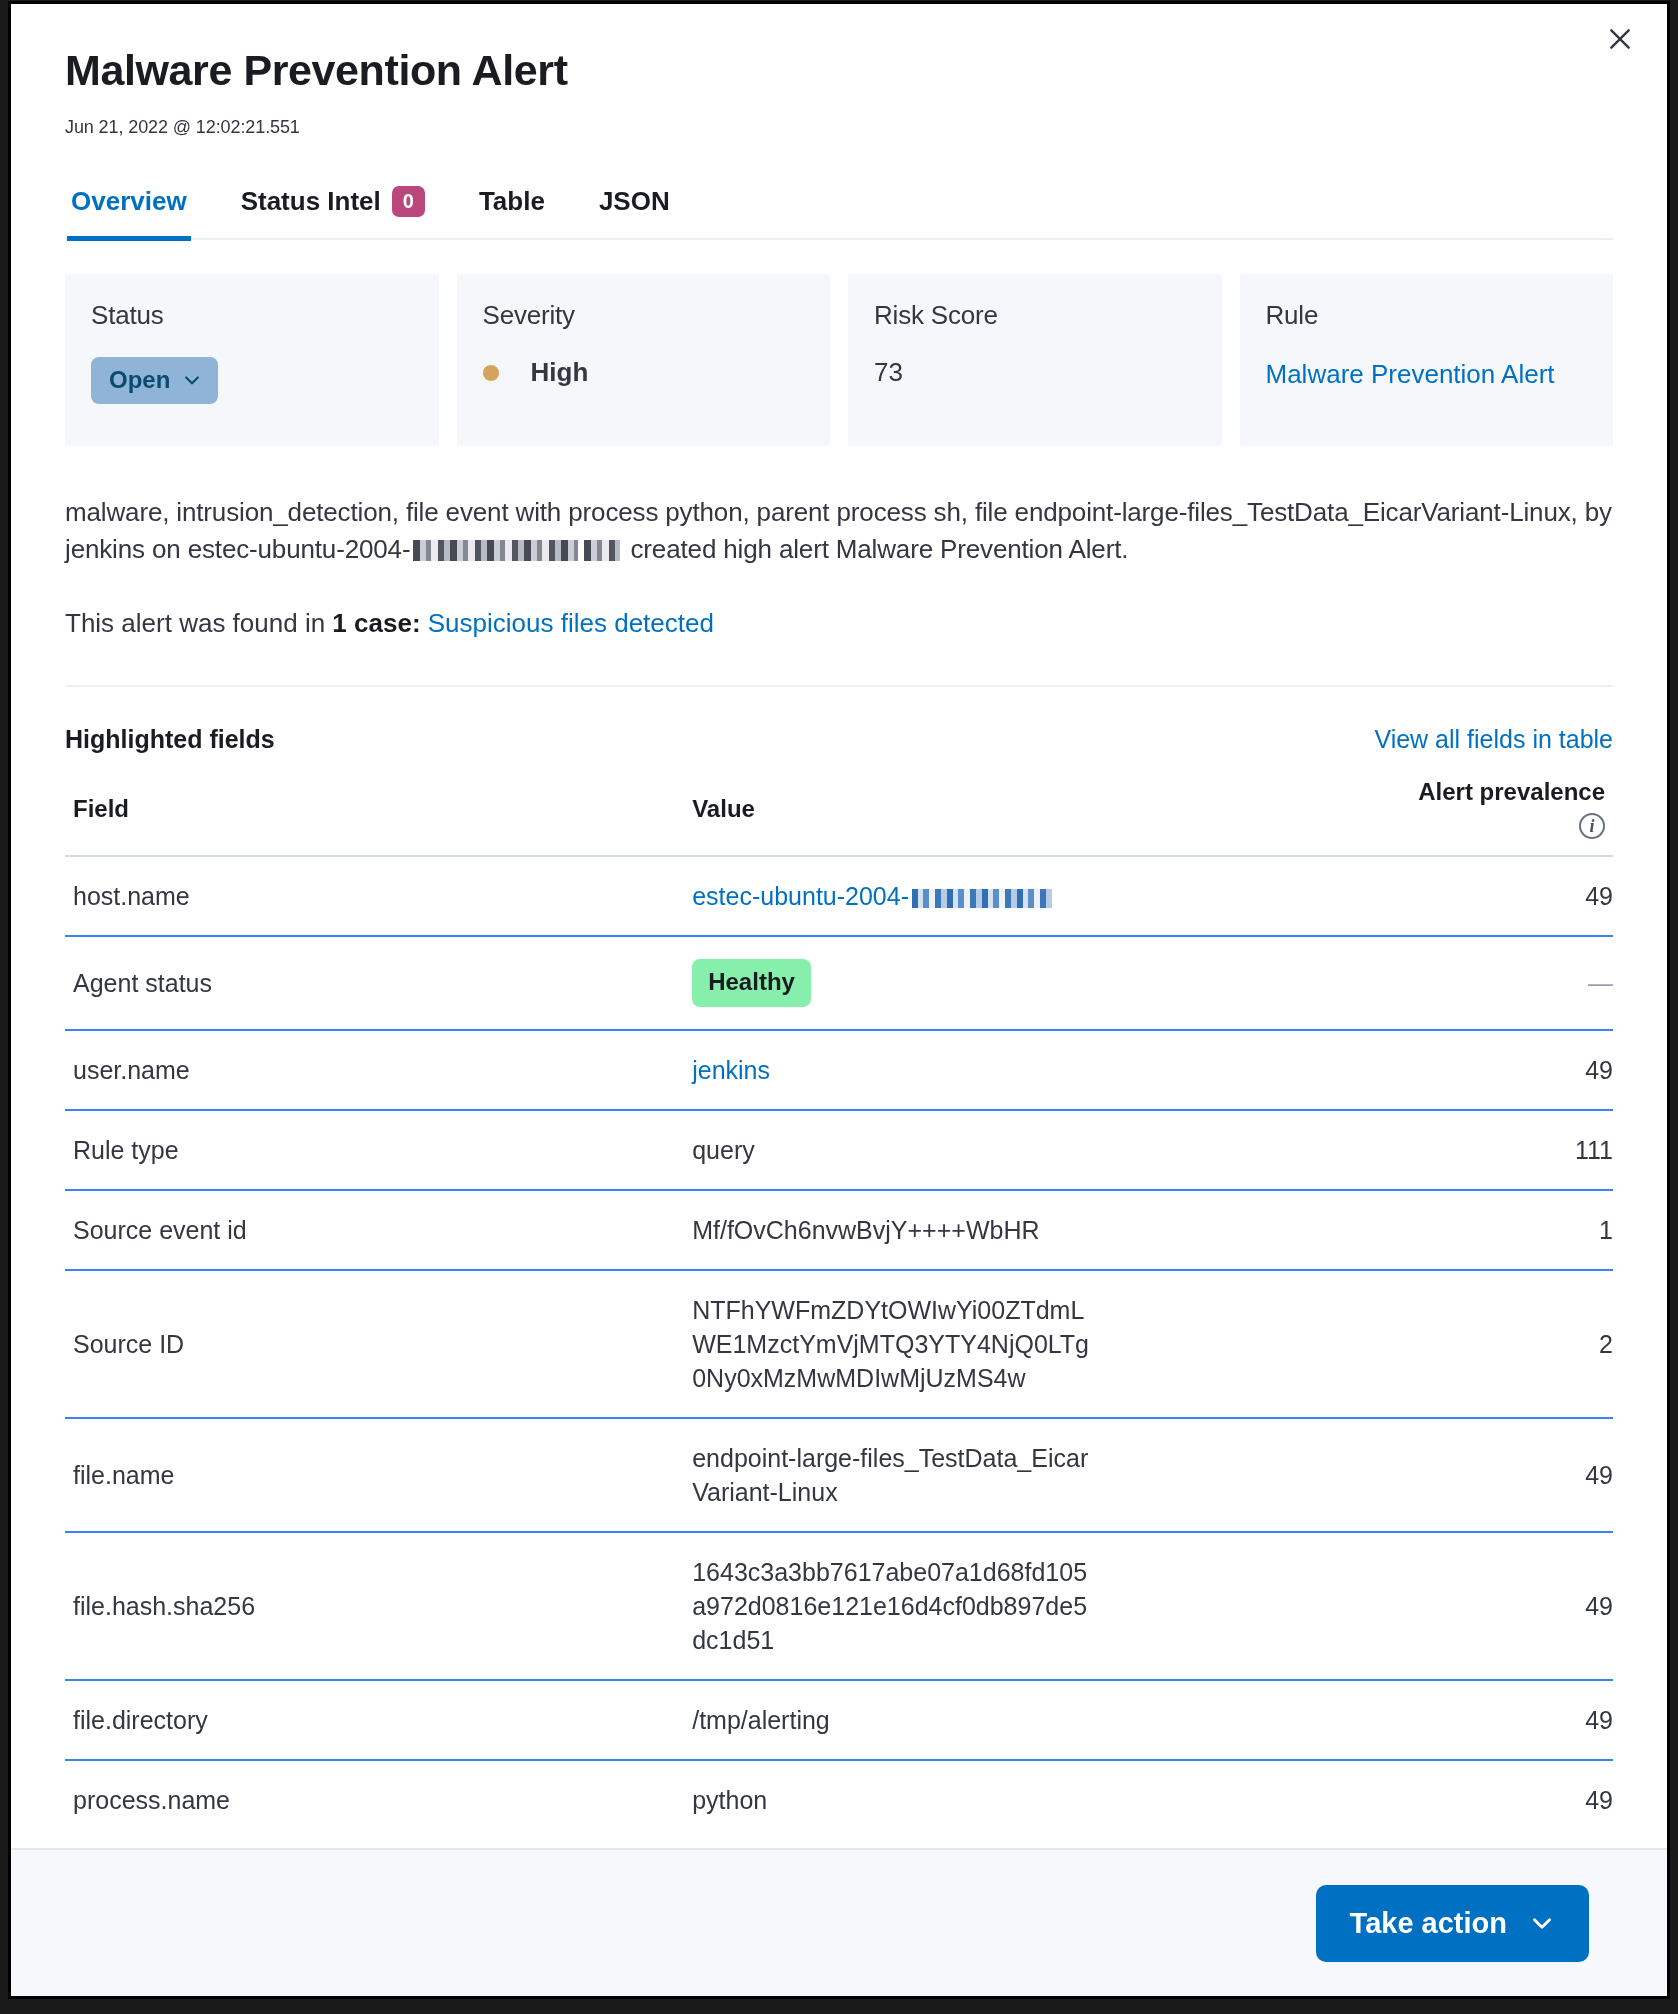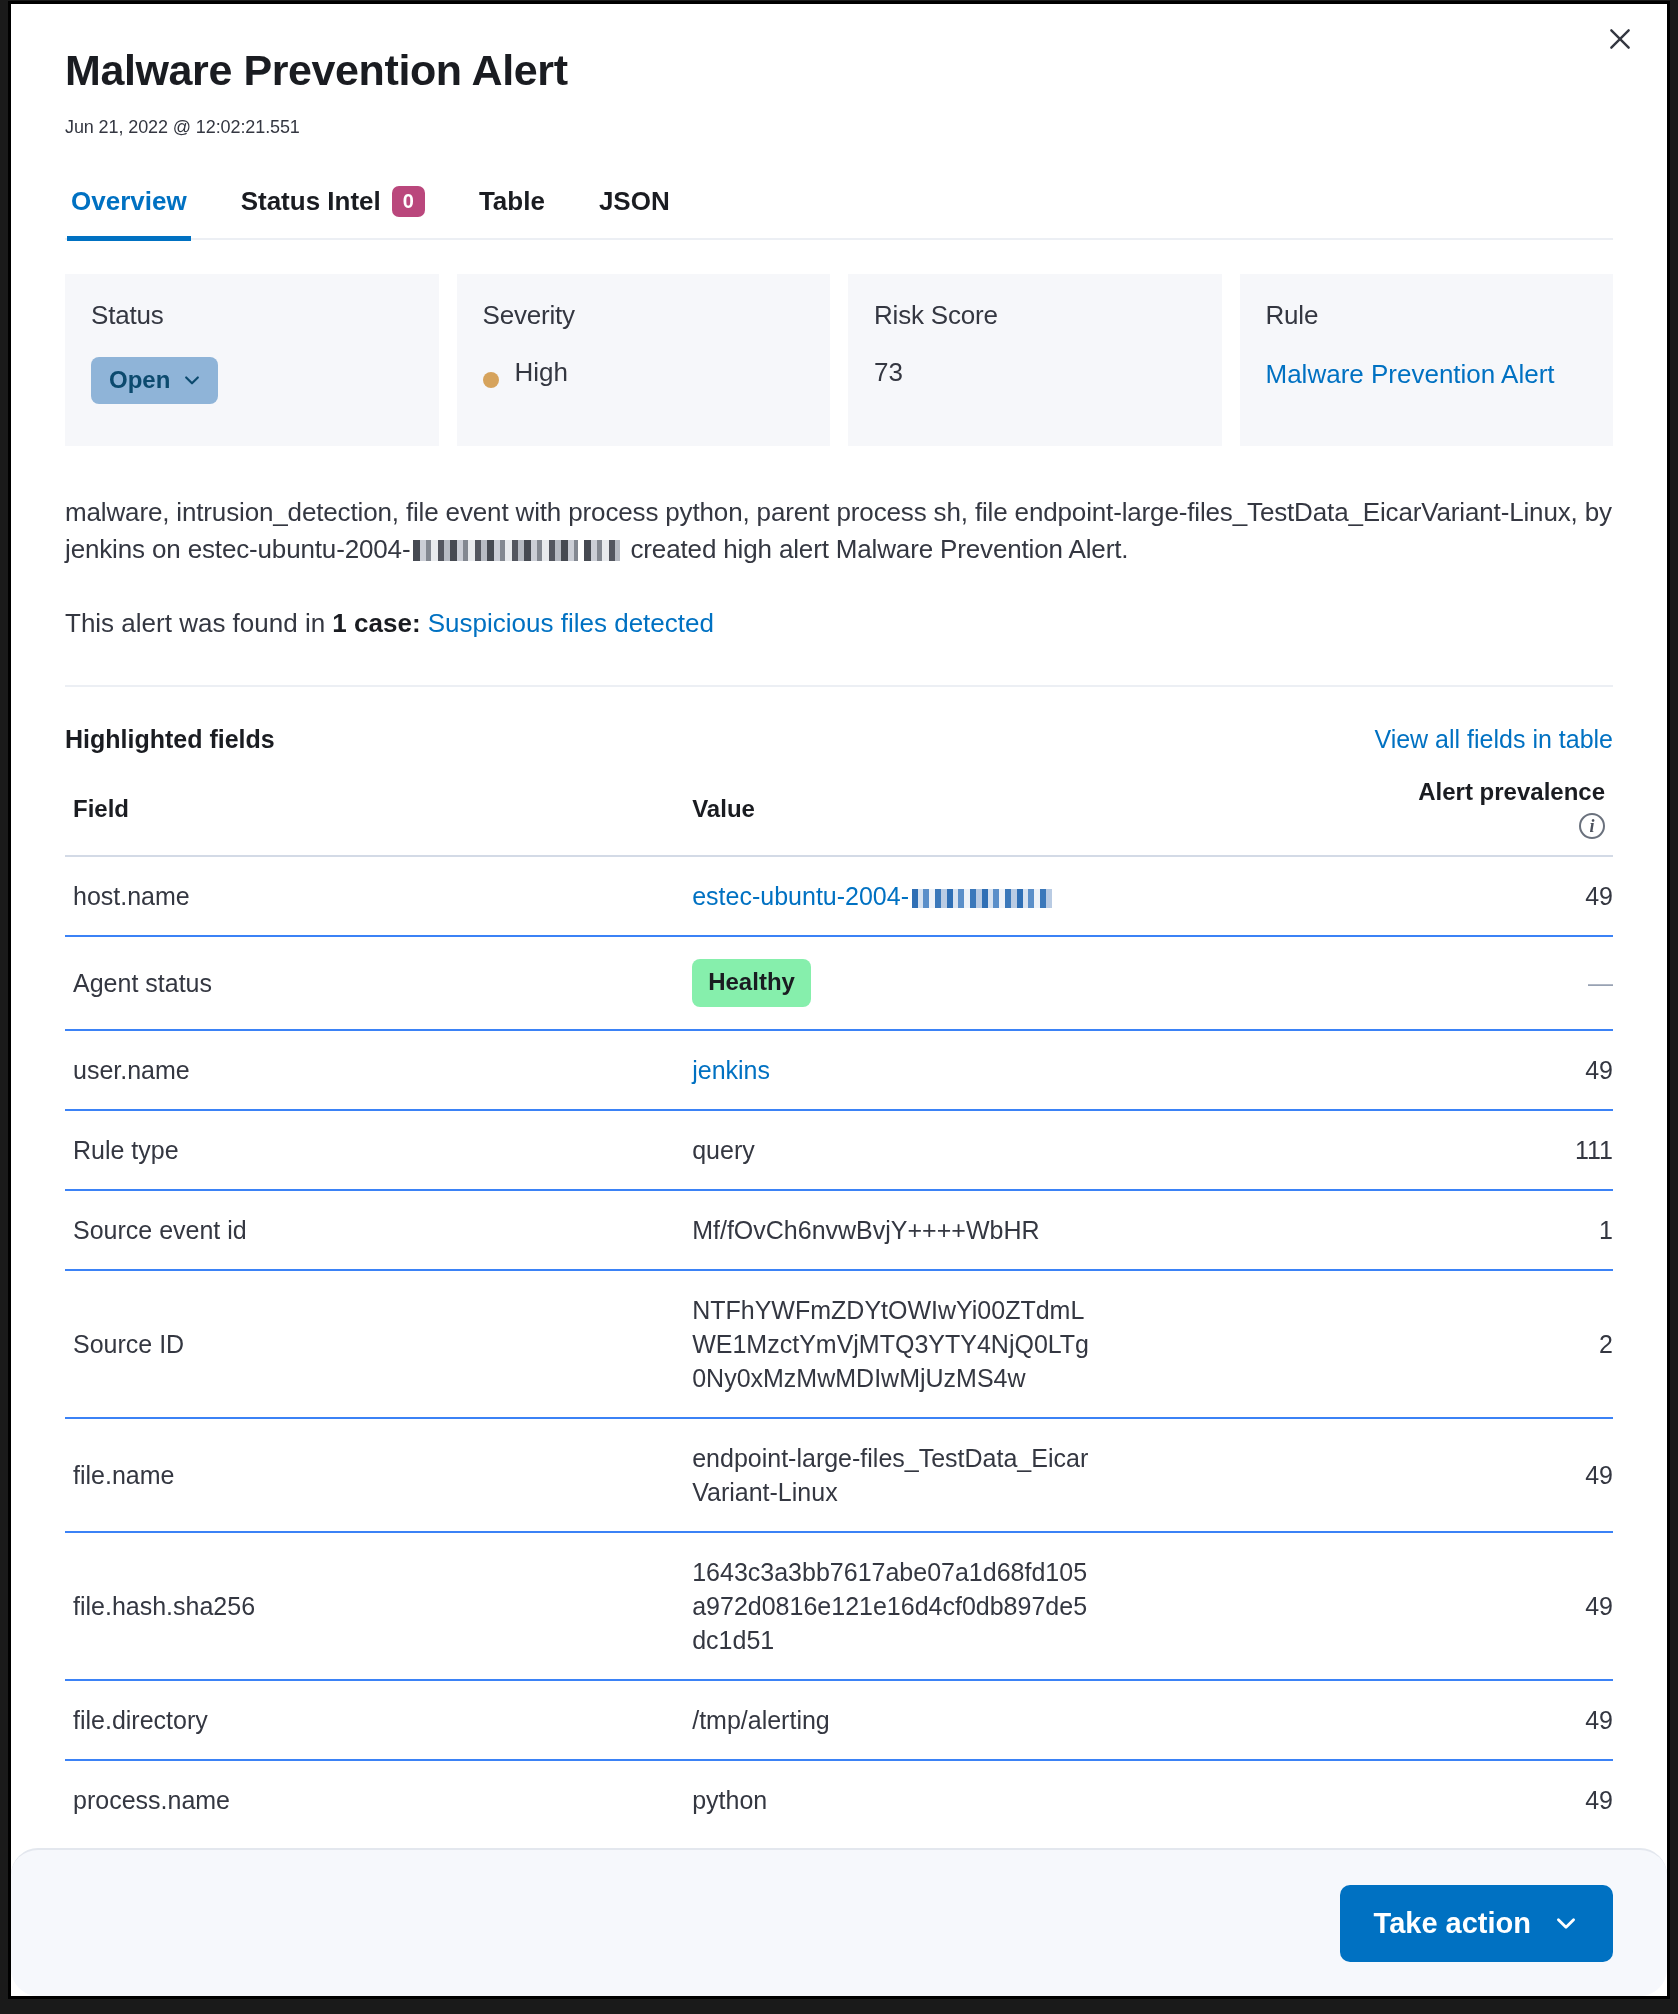--- a/index.html
+++ b/index.html
@@ -76,21 +76,21 @@
   .card-label { font-size: 26px; color: #343741; letter-spacing: -0.2px; }
   .card-val { margin-top: 26px; font-size: 26px; color: #343741; }
   .status-pill {
     display: inline-flex; align-items: center; gap: 12px;
     background: #8fb4d8; color: #0c4a6e;
     font-size: 24px; font-weight: bold;
     border-radius: 8px; padding: 9px 16px 10px 18px;
     cursor: pointer;
   }
   .status-pill svg { width: 20px; height: 20px; }
-  .sev-row { display: flex; align-items: flex-end; gap: 16px; }
+  .sev-row { display: flex; align-items: center; gap: 32px; font-weight: bold; }
   .sev-dot { width: 16px; height: 16px; border-radius: 50%; background: #d6a35c; flex: none; }
   .rule-link {
     color: #0071c2; font-size: 26px; line-height: 1.36;
     cursor: pointer; display: block;
   }
 
   
   .reason {
     margin-top: 48px; font-size: 26px; color: #343741;
     line-height: 1.42; letter-spacing: -0.15px;
@@ -155,24 +155,23 @@
     border-radius: 50%; font-size: 18px; font-style: italic;
     font-family: "Liberation Serif", serif;
     color: #4b515c; margin-left: 10px; vertical-align: -4px;
     cursor: pointer; line-height: 1;
   }
 
   
   .footer {
     border-top: 2px solid #e3e7ee;
     background: #f6f8fc;
-    padding: 30px 54px;
+    padding: 30px 78px;
     display: flex; justify-content: flex-end; align-items: center;
     height: 148px;
-    border-radius: 27px;
   }
   .take-action {
     background: #0071c2; color: #fff;
     font-size: 29px; font-weight: bold;
     border: none; border-radius: 10px;
     padding: 22px 34px; cursor: pointer;
     display: inline-flex; align-items: center; gap: 22px;
   }
   .take-action svg { width: 26px; height: 26px; }
 </style>

